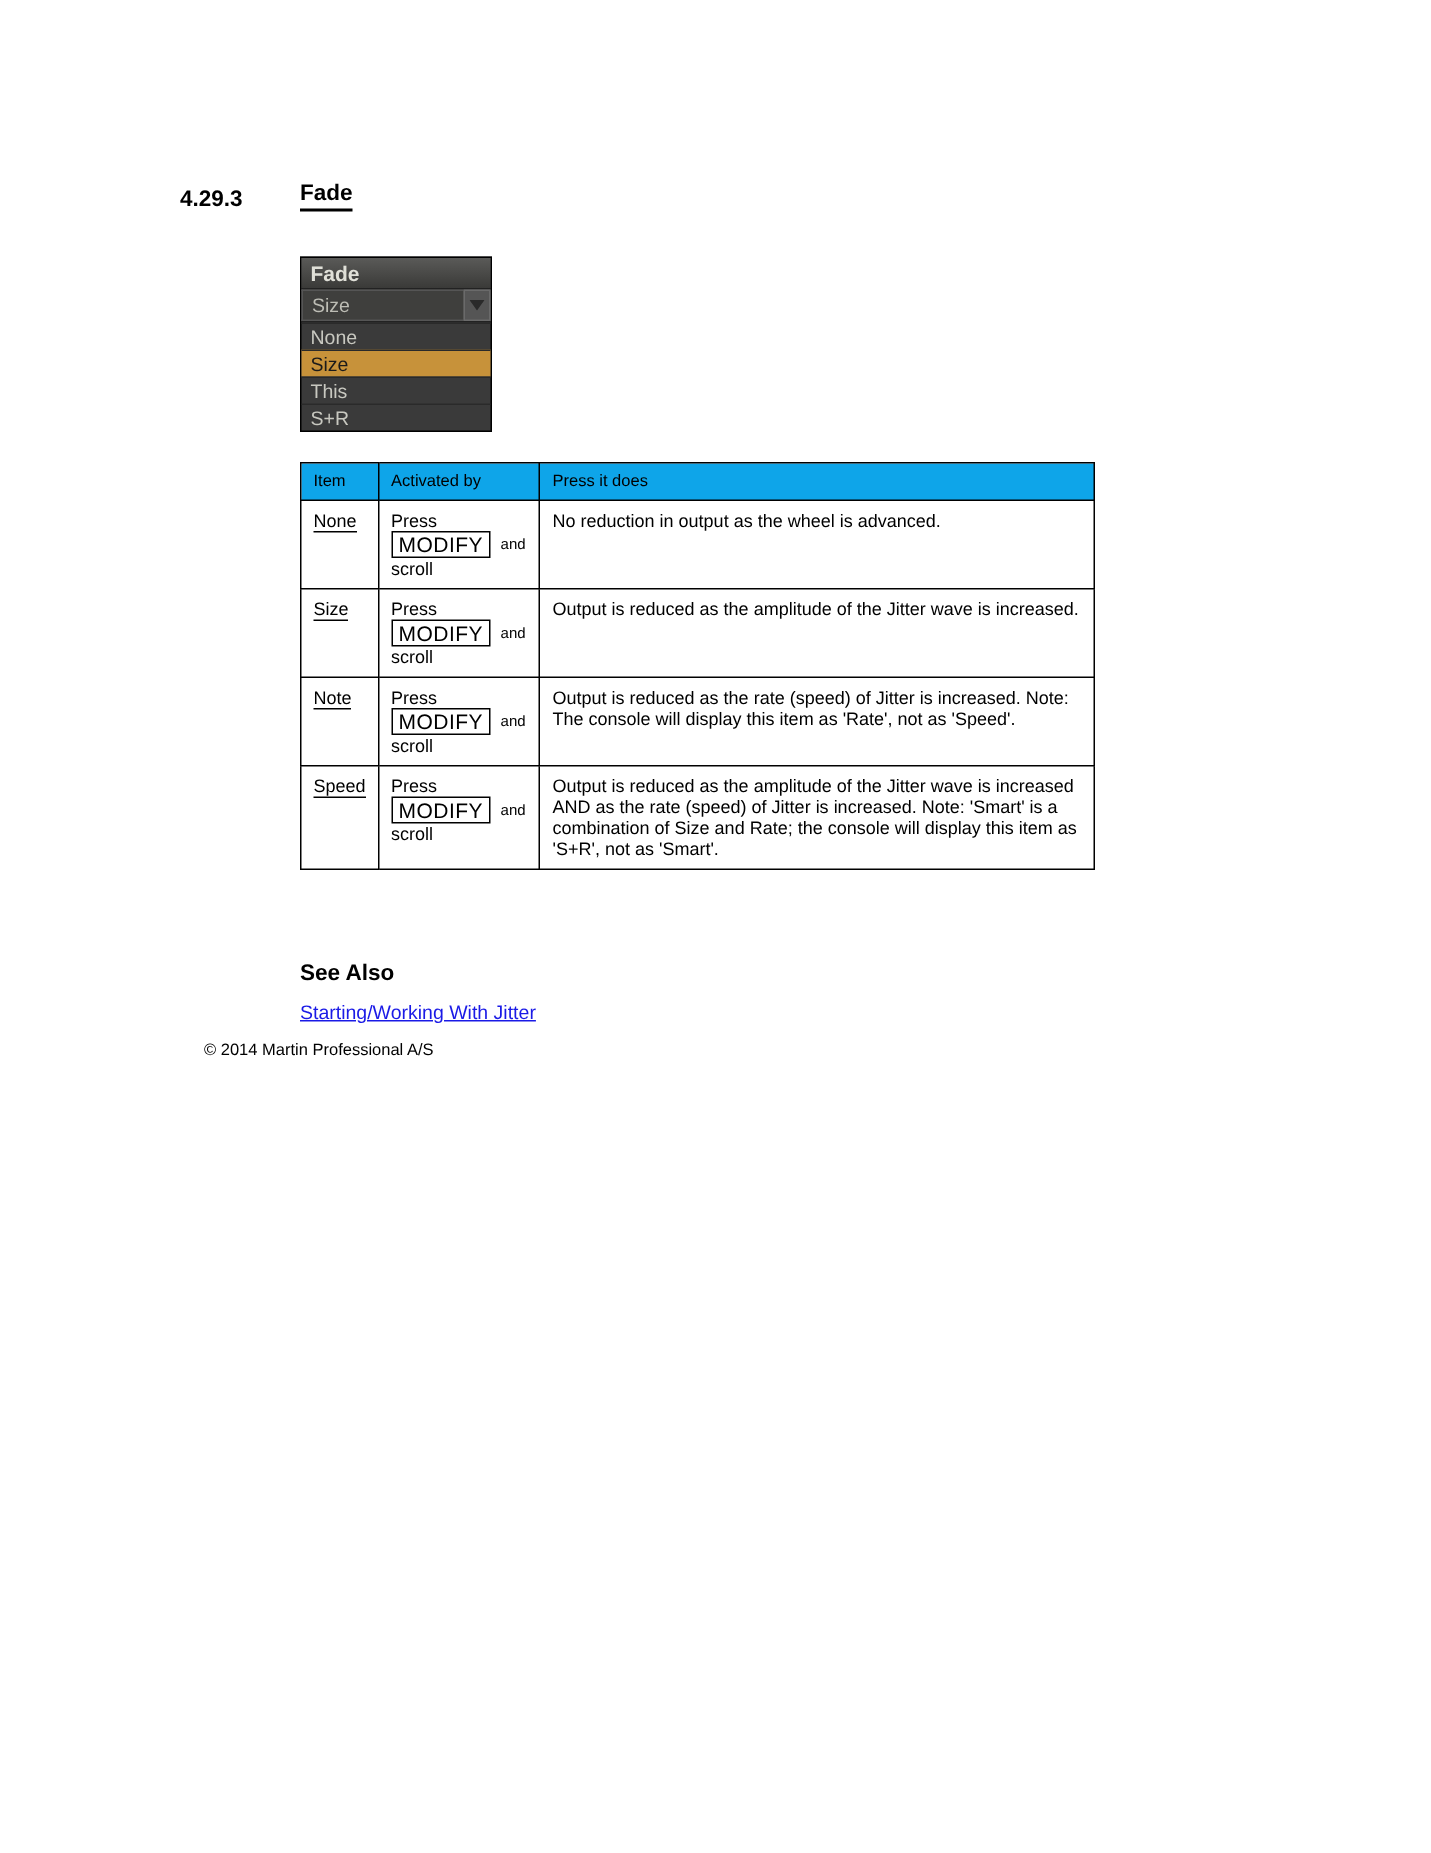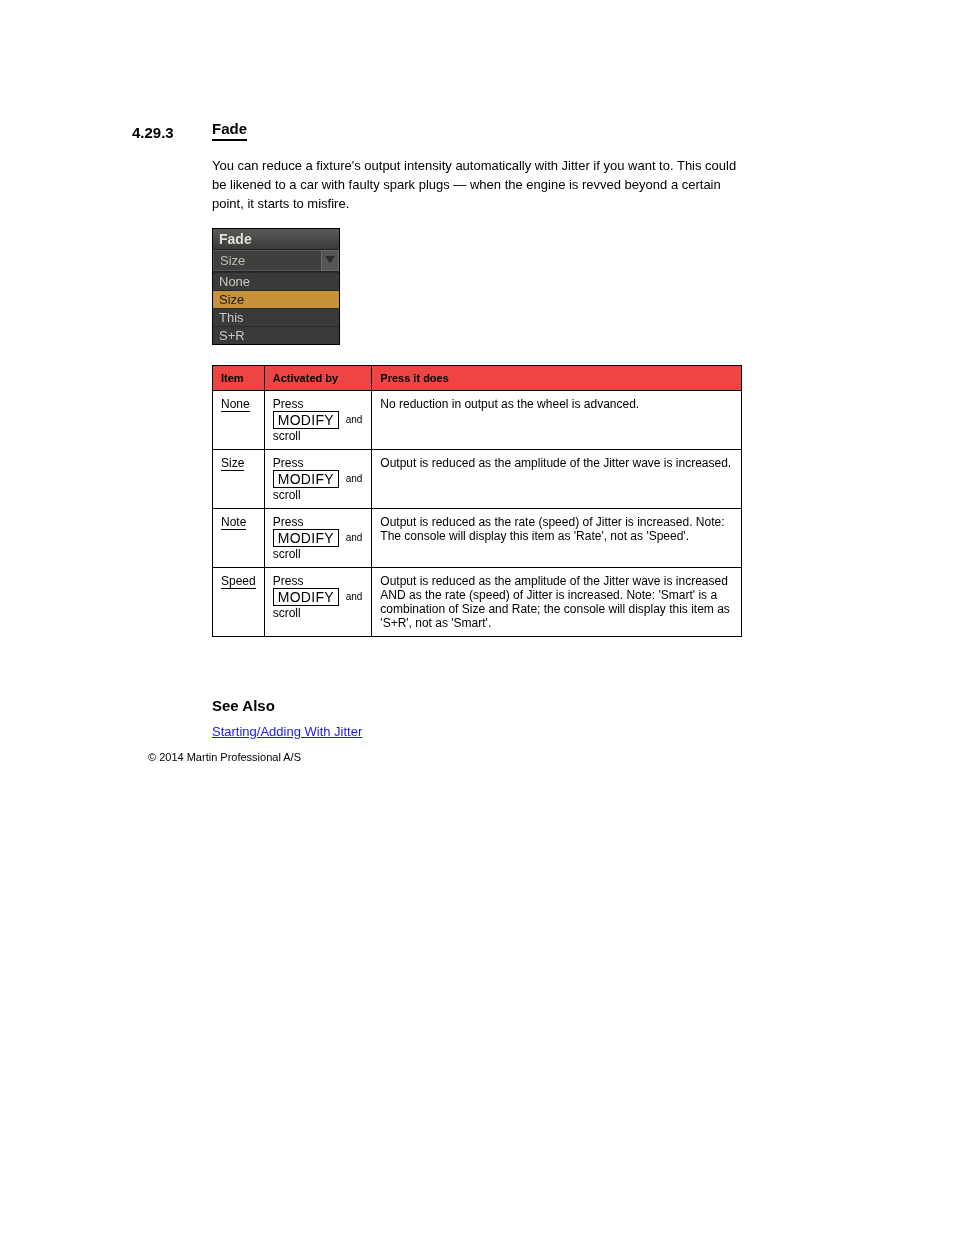--- a/index.html
+++ b/index.html
@@ -1,47 +1,46 @@
 <!DOCTYPE html>
 <html><head>
 <meta charset="utf-8">
 <style>
   * { box-sizing: border-box; margin: 0; padding: 0; }
   html, body { width: 954px; height: 1235px; background: #fff; font-family: Arial, Helvetica, sans-serif; color: #000; }
-  .page { padding: 120px 81px 60px 200px; position: relative; margin-left: 12px; }
+  .page { padding: 120px 81px 60px 200px; position: relative; }
   .section-num { font-size: 15px; font-weight: bold; position: absolute; left: 120px; top: 124px; }
   .section-title { font-size: 15px; font-weight: bold; display: inline-block; border-bottom: 2px solid #000; padding-bottom: 2px; margin-bottom: 16px; }
   .body-text { font-size: 13px; line-height: 1.45; margin-bottom: 10px; max-width: 540px; }
   .fade-widget { width: 128px; margin: 14px 0 20px 0; border: 1px solid #000; background: #3a3a3a; }
   .fade-header { background: linear-gradient(#5a5a58,#3a3a38); color: #e0e0d8; font-weight: bold; font-size: 14px; padding: 2px 6px; border-bottom: 1px solid #222; }
   .fade-select { display: flex; align-items: stretch; border-bottom: 1px solid #222; }
   .fade-selval { flex: 1; background: #3f3f3d; color: #bdbdb5; font-size: 13px; padding: 2px 6px; border: 1px solid #555; border-right: none; }
   .fade-arrow { width: 18px; background: #555; display: flex; align-items: center; justify-content: center; border: 1px solid #6a6a6a; }
   .fade-arrow svg { display: block; }
   .fade-list { }
   .fade-item { color: #c8c8c0; font-size: 13px; padding: 1px 6px; border-top: 1px solid #2a2a2a; cursor: default; }
   .fade-item.sel { background: #c7923a; color: #1a1a1a; }
   table.opts { border-collapse: collapse; width: 530px; margin-bottom: 40px; }
   table.opts th, table.opts td { border: 1px solid #000; padding: 6px 8px; font-size: 12px; text-align: left; vertical-align: top; }
-  table.opts th { background: #ef4444; font-weight: bold; font-size: 11px; }
+  table.opts th { background: #0ea5e9; font-weight: normal; font-size: 11px; }
   .opt-name { font-size: 12px; border-bottom: 1px solid #000; display: inline-block; }
   .modbtn { display: inline-block; border: 1px solid #000; padding: 0 4px; font-size: 14px; letter-spacing: 0.3px; vertical-align: middle; }
   .and { font-size: 10px; margin: 0 4px; }
   .see-also { font-size: 15px; font-weight: bold; margin-top: 60px; margin-bottom: 10px; }
   .link { color: #1a1ae6; text-decoration: underline; font-size: 13px; display: block; margin-bottom: 4px; cursor: pointer; }
   .footer { position: absolute; left: 136px; bottom: 40px; font-size: 11px; }
 </style>
 </head>
 <body>
 
 <div class="page">
   <div class="section-num">4.29.3</div>
   <div class="section-title">Fade</div>
 
-  <p class="body-text">You can reduce a fixture's output intensity automatically with Jitter if you want to. This could be likened to a car with faulty spark plugs — when the engine is revved beyond a certain point, it starts to misfire.</p>
 
   <div class="fade-widget">
     <div class="fade-header">Fade</div>
     <div class="fade-select">
       <div class="fade-selval">Size</div>
       <div class="fade-arrow">
         <svg width="10" height="8" viewBox="0 0 10 8">
             <polygon points="0,0 10,0 5,7" fill="#2a2a2a"></polygon>
           </svg>
       </div>
@@ -88,16 +87,16 @@
         <td><span class="opt-name">Speed</span></td>
         <td>
           <span>Press </span><span class="modbtn">MODIFY</span><span class="and"> and </span><span>scroll</span>
         </td>
         <td>Output is reduced as the amplitude of the Jitter wave is increased AND as the rate (speed) of Jitter is increased. Note: 'Smart' is a combination of Size and Rate; the console will display this item as 'S+R', not as 'Smart'.</td>
       </tr>
     </tbody>
   </table>
 
   <div class="see-also">See Also</div>
-  <a class="link">Starting/Adding With Jitter</a>
+  <a class="link">Starting/Working With Jitter</a>
 
   <div class="footer">© 2014 Martin Professional A/S</div>
 </div>
 
 </body></html>

